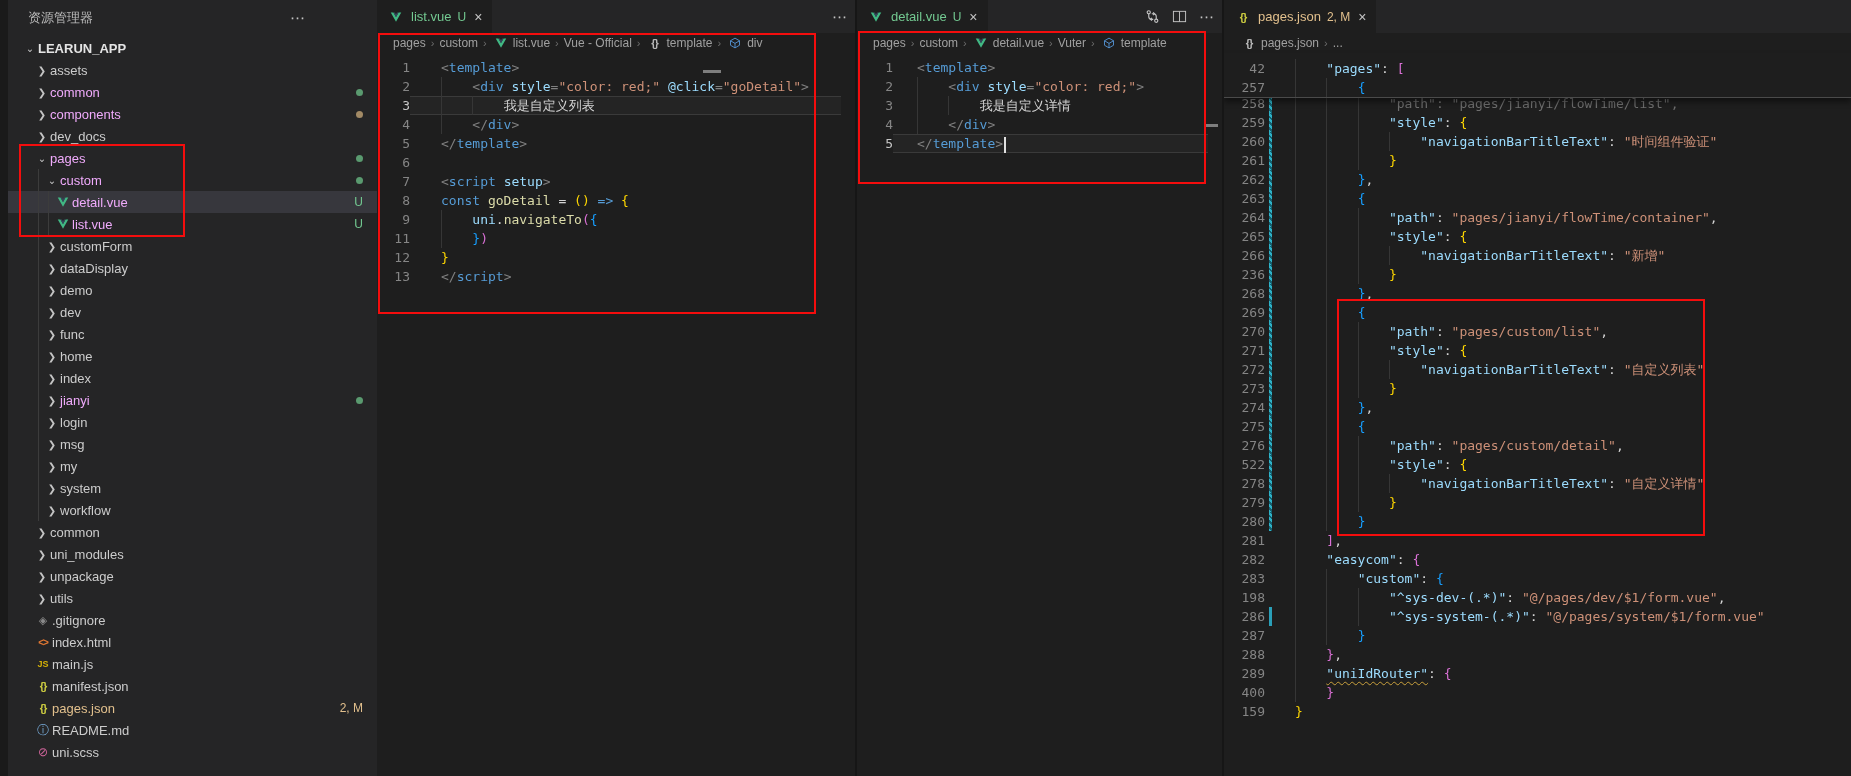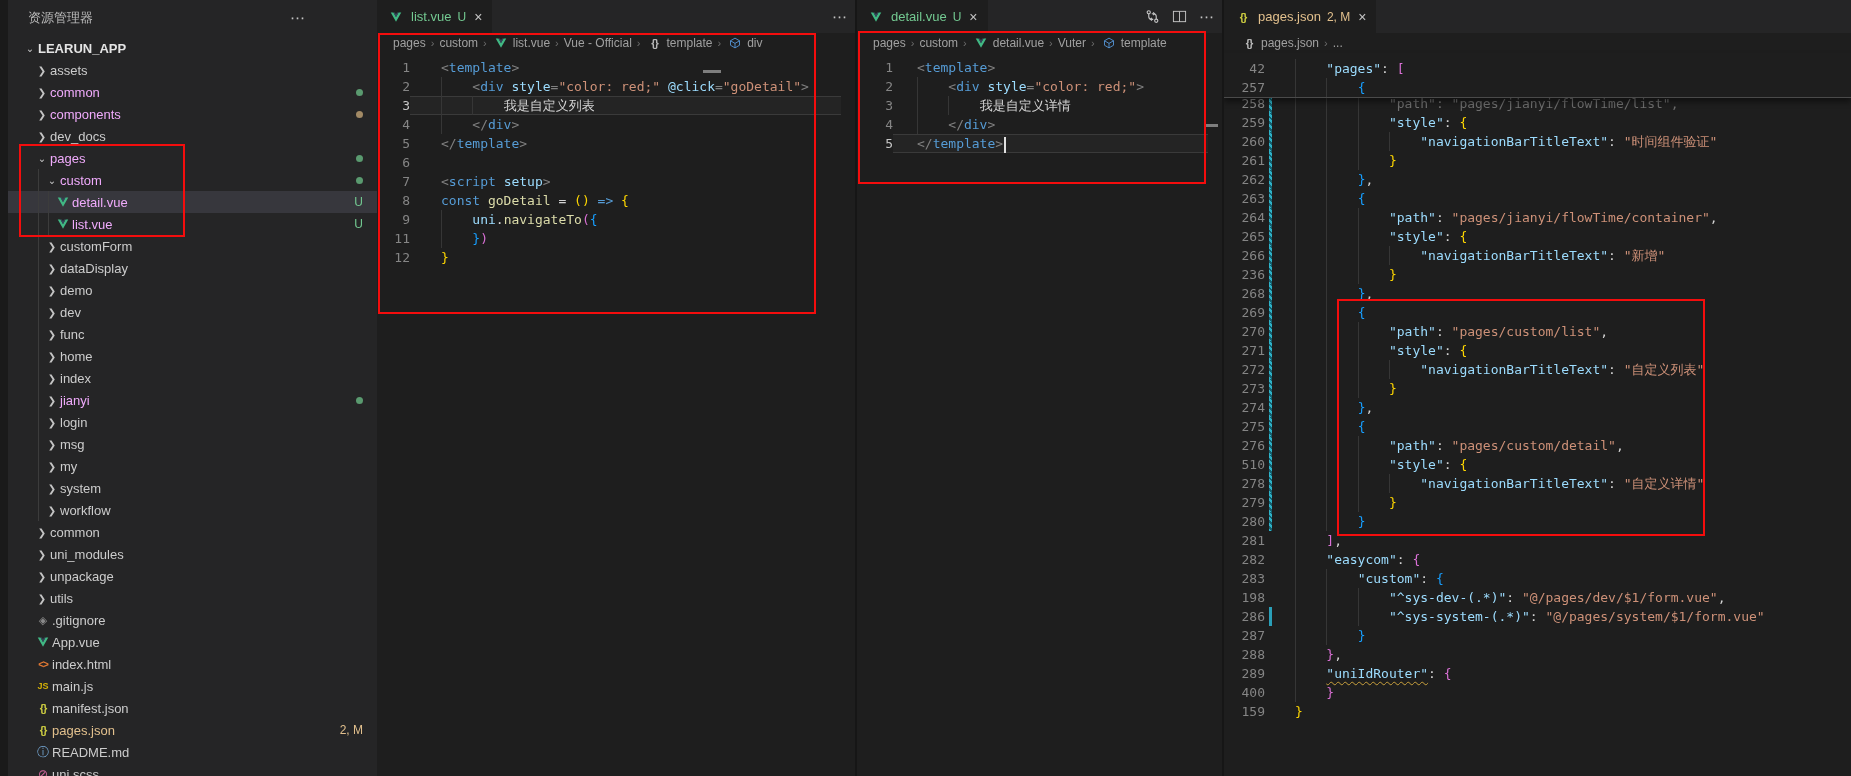--- a/index.html
+++ b/index.html
@@ -223,29 +223,20 @@
         </div>
         <div class="trow   " style="padding-left:26px">
           <span class="chev">❯</span>
           <span class="lbl">utils</span>
         </div>
         <div class="trow   " style="padding-left:26px">
           <span class="fic gitic">◈</span>
           <span class="lbl">.gitignore</span>
         </div>
         <div class="trow   " style="padding-left:26px">
-          <span class="fic">
-            <svg width="12" height="12" viewBox="0 0 16 16">
-              <path fill="#41b883" d="M1 2h3.6L8 7.9 11.4 2H15L8 14.4z"></path>
-              <path fill="#35495e" d="M4.6 2h2L8 4.6 9.4 2h2L8 8.3z"></path>
-            </svg>
-          </span>
-          <span class="lbl">App.vue</span>
-        </div>
-        <div class="trow   " style="padding-left:26px">
           <span class="fic htmlic">&lt;&gt;</span>
           <span class="lbl">index.html</span>
         </div>
         <div class="trow   " style="padding-left:26px">
           <span class="fic jsic">JS</span>
           <span class="lbl">main.js</span>
         </div>
         <div class="trow   " style="padding-left:26px">
           <span class="fic braces">{}</span>
           <span class="lbl">manifest.json</span>
@@ -376,20 +367,26 @@
             <span class="codewrap">
               <code style="padding-left:31px"><span class="ind">    </span><span class="tk-b3">}</span><span class="tk-b2">)</span></code>
             </span>
           </div>
           <div class="row ">
             <span class="ln" style="width:33px">12</span>
             <span class="codewrap">
               <code style="padding-left:31px"><span class="tk-b1">}</span></code>
             </span>
           </div>
+          <div class="row ">
+            <span class="ln" style="width:33px">13</span>
+            <span class="codewrap">
+              <code style="padding-left:31px"><span class="tk-p">&lt;/</span><span class="tk-tag">script</span><span class="tk-p">&gt;</span></code>
+            </span>
+          </div>
         </div>
       </div>
       <div class="group" style="left:857px;width:365px">
         <div class="tabbar">
           <div class="tab">
             <span class="fic">
               <svg width="12" height="12" viewBox="0 0 16 16">
                 <path fill="#41b883" d="M1 2h3.6L8 7.9 11.4 2H15L8 14.4z"></path>
                 <path fill="#35495e" d="M4.6 2h2L8 4.6 9.4 2h2L8 8.3z"></path>
               </svg>
@@ -619,21 +616,21 @@
             </span>
           </div>
           <div class="row ">
             <span class="ln" style="width:41px">276</span>
             <span class="gm hatch" style="left:45px"></span>
             <span class="codewrap">
               <code style="padding-left:30px"><span class="ind">    </span><span class="ind">    </span><span class="ind">    </span><span class="tk-key">"path"</span><span class="tk-t">:</span><span class="tk-t"> </span><span class="tk-str">"pages/custom/detail"</span><span class="tk-t">,</span></code>
             </span>
           </div>
           <div class="row ">
-            <span class="ln" style="width:41px">510</span>
+            <span class="ln" style="width:41px">522</span>
             <span class="gm hatch" style="left:45px"></span>
             <span class="codewrap">
               <code style="padding-left:30px"><span class="ind">    </span><span class="ind">    </span><span class="ind">    </span><span class="tk-key">"style"</span><span class="tk-t">:</span><span class="tk-t"> </span><span class="tk-b1">{</span></code>
             </span>
           </div>
           <div class="row ">
             <span class="ln" style="width:41px">278</span>
             <span class="gm hatch" style="left:45px"></span>
             <span class="codewrap">
               <code style="padding-left:30px"><span class="ind">    </span><span class="ind">    </span><span class="ind">    </span><span class="ind">    </span><span class="tk-key">"navigationBarTitleText"</span><span class="tk-t">:</span><span class="tk-t"> </span><span class="tk-str">"自定义详情"</span></code>

